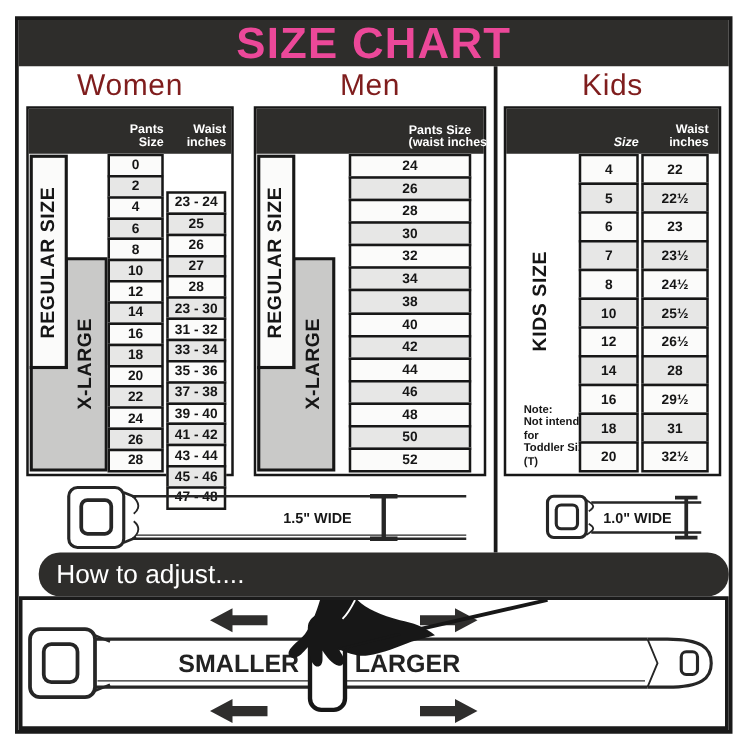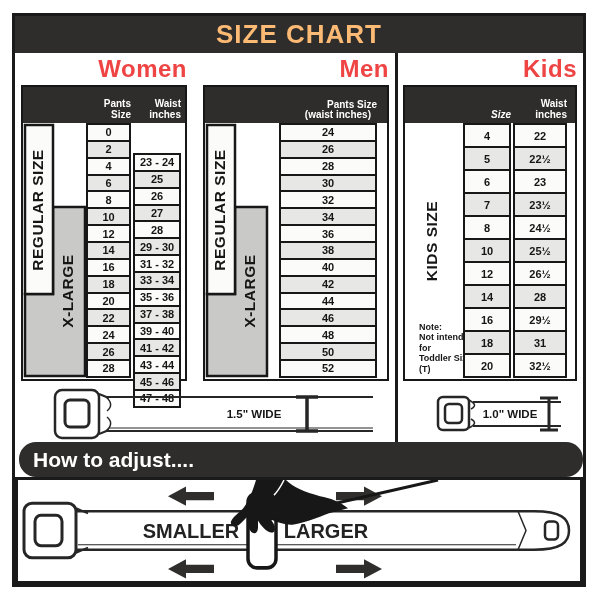--- a/index.html
+++ b/index.html
@@ -8,27 +8,27 @@
     font-family:"Liberation Sans","DejaVu Sans",sans-serif;
     -webkit-font-smoothing:antialiased;color:#161616;
   }
   .frame{
     position:absolute;left:12px;top:13px;width:568px;height:568px;
     border:3px solid #1a1a1a;background:#fff;
   }
   
   .banner{
     position:absolute;left:0;top:0;right:0;height:37px;background:#2e2d2b;
-    color:#fdba74;font-weight:bold;font-size:26px;letter-spacing:1px;
+    color:#ec4899;font-weight:bold;font-size:35px;letter-spacing:1px;
     display:flex;align-items:center;justify-content:center;text-align:center;
   }
   
   .sec-title{
-    position:absolute;top:38px;height:30px;line-height:30px;text-align:right;
-    color:#ef4444;font-weight:bold;font-size:24px;letter-spacing:.5px;
+    position:absolute;top:38px;height:30px;line-height:30px;text-align:center;
+    color:#7f1d1d;font-weight:normal;font-size:24px;letter-spacing:.5px;
   }
   .t-women{left:6px;width:166px;}
   .t-men{left:188px;width:186px;}
   .t-kids{left:388px;width:174px;}
   .vdivider{position:absolute;left:380px;top:37px;width:3px;height:389px;background:#1a1a1a;}
   
   .size-table{position:absolute;top:69px;height:296px;border:2.5px solid #171717;background:#fff;box-sizing:border-box;}
   .tbl-women{left:6px;width:166px;}
   .tbl-men{left:188px;width:186px;}
   .tbl-kids{left:388px;width:174px;}
@@ -49,22 +49,22 @@
     font-weight:bold;font-size:9px;line-height:10.5px;color:#161616;
   }
   
   .beltsvg{position:absolute;}
   .belt-adult{left:34px;top:369px;}
   .belt-kids{left:418px;top:375px;}
   .belt-line{stroke:#262626;fill:none;}
   .belt-text{font-weight:bold;font-size:11.5px;fill:#161616;}
   
   .howto-banner{
-    position:absolute;left:4px;top:426px;right:0;height:35px;background:#2e2d2b;
-    color:#fff;font-weight:bold;font-size:21px;line-height:35px;padding-left:14px;box-sizing:border-box;border-radius:17px;
+    position:absolute;left:16px;top:426px;right:0;height:35px;background:#2e2d2b;
+    color:#fff;font-weight:normal;font-size:21px;line-height:35px;padding-left:14px;box-sizing:border-box;border-radius:17px;
   }
   .illus-box{
     position:absolute;left:0;top:461px;right:0;bottom:0;
     border:3px solid #1a1a1a;box-sizing:border-box;background:#fff;
   }
   .illus-box svg{display:block;width:100%;height:100%;}
   .adjust-text{font-weight:bold;font-size:20px;fill:#222;}
 </style>
 </head>
 <body>
@@ -106,52 +106,51 @@
         <div class="cell">24</div>
         <div class="cell alt">26</div>
         <div class="cell">28</div>
       </div>
     <div class="col" style="left:110px;width:48px;margin-top:30px;">
         <div class="cell">23 - 24</div>
         <div class="cell alt">25</div>
         <div class="cell">26</div>
         <div class="cell alt">27</div>
         <div class="cell">28</div>
-        <div class="cell alt">29 - 30</div>
+        <div class="cell alt">23 - 30</div>
         <div class="cell">31 - 32</div>
         <div class="cell alt">33 - 34</div>
         <div class="cell">35 - 36</div>
         <div class="cell alt">37 - 38</div>
         <div class="cell">39 - 40</div>
         <div class="cell alt">41 - 42</div>
         <div class="cell">43 - 44</div>
         <div class="cell alt">45 - 46</div>
         <div class="cell">47 - 48</div>
       </div>
   </div>
 
   <div class="size-table tbl-men">
     <div class="thead">
       <div class="hlabel" style="left:74px;width:98px;bottom:13px;">Pants Size</div>
-      <div class="hlabel" style="left:68px;width:98px;">(waist inches)</div>
+      <div class="hlabel" style="left:90px;width:98px;">(waist inches)</div>
     </div>
     <svg class="labelsvg" width="64" height="255" viewBox="0 0 64 255">
       <path d="M30 84 L62 84 L62 253 L2 253 L2 171 L30 171 Z" fill="#c9c9c8" stroke="#171717" stroke-width="2.5"></path>
       <rect x="2" y="2" width="28" height="169" fill="#fbfbfa" stroke="#171717" stroke-width="2.5"></rect>
       <text class="vtext" text-anchor="middle" transform="translate(20 87) rotate(-90)">REGULAR SIZE</text>
       <text class="vtext" text-anchor="middle" transform="translate(50 168) rotate(-90)">X-LARGE</text>
     </svg>
     <div class="col" style="left:74px;width:98px;">
         <div class="cell">24</div>
         <div class="cell alt">26</div>
         <div class="cell">28</div>
         <div class="cell alt">30</div>
         <div class="cell">32</div>
         <div class="cell alt">34</div>
-        <div class="cell">36</div>
         <div class="cell alt">38</div>
         <div class="cell">40</div>
         <div class="cell alt">42</div>
         <div class="cell">44</div>
         <div class="cell alt">46</div>
         <div class="cell">48</div>
         <div class="cell alt">50</div>
         <div class="cell">52</div>
       </div>
   </div>

